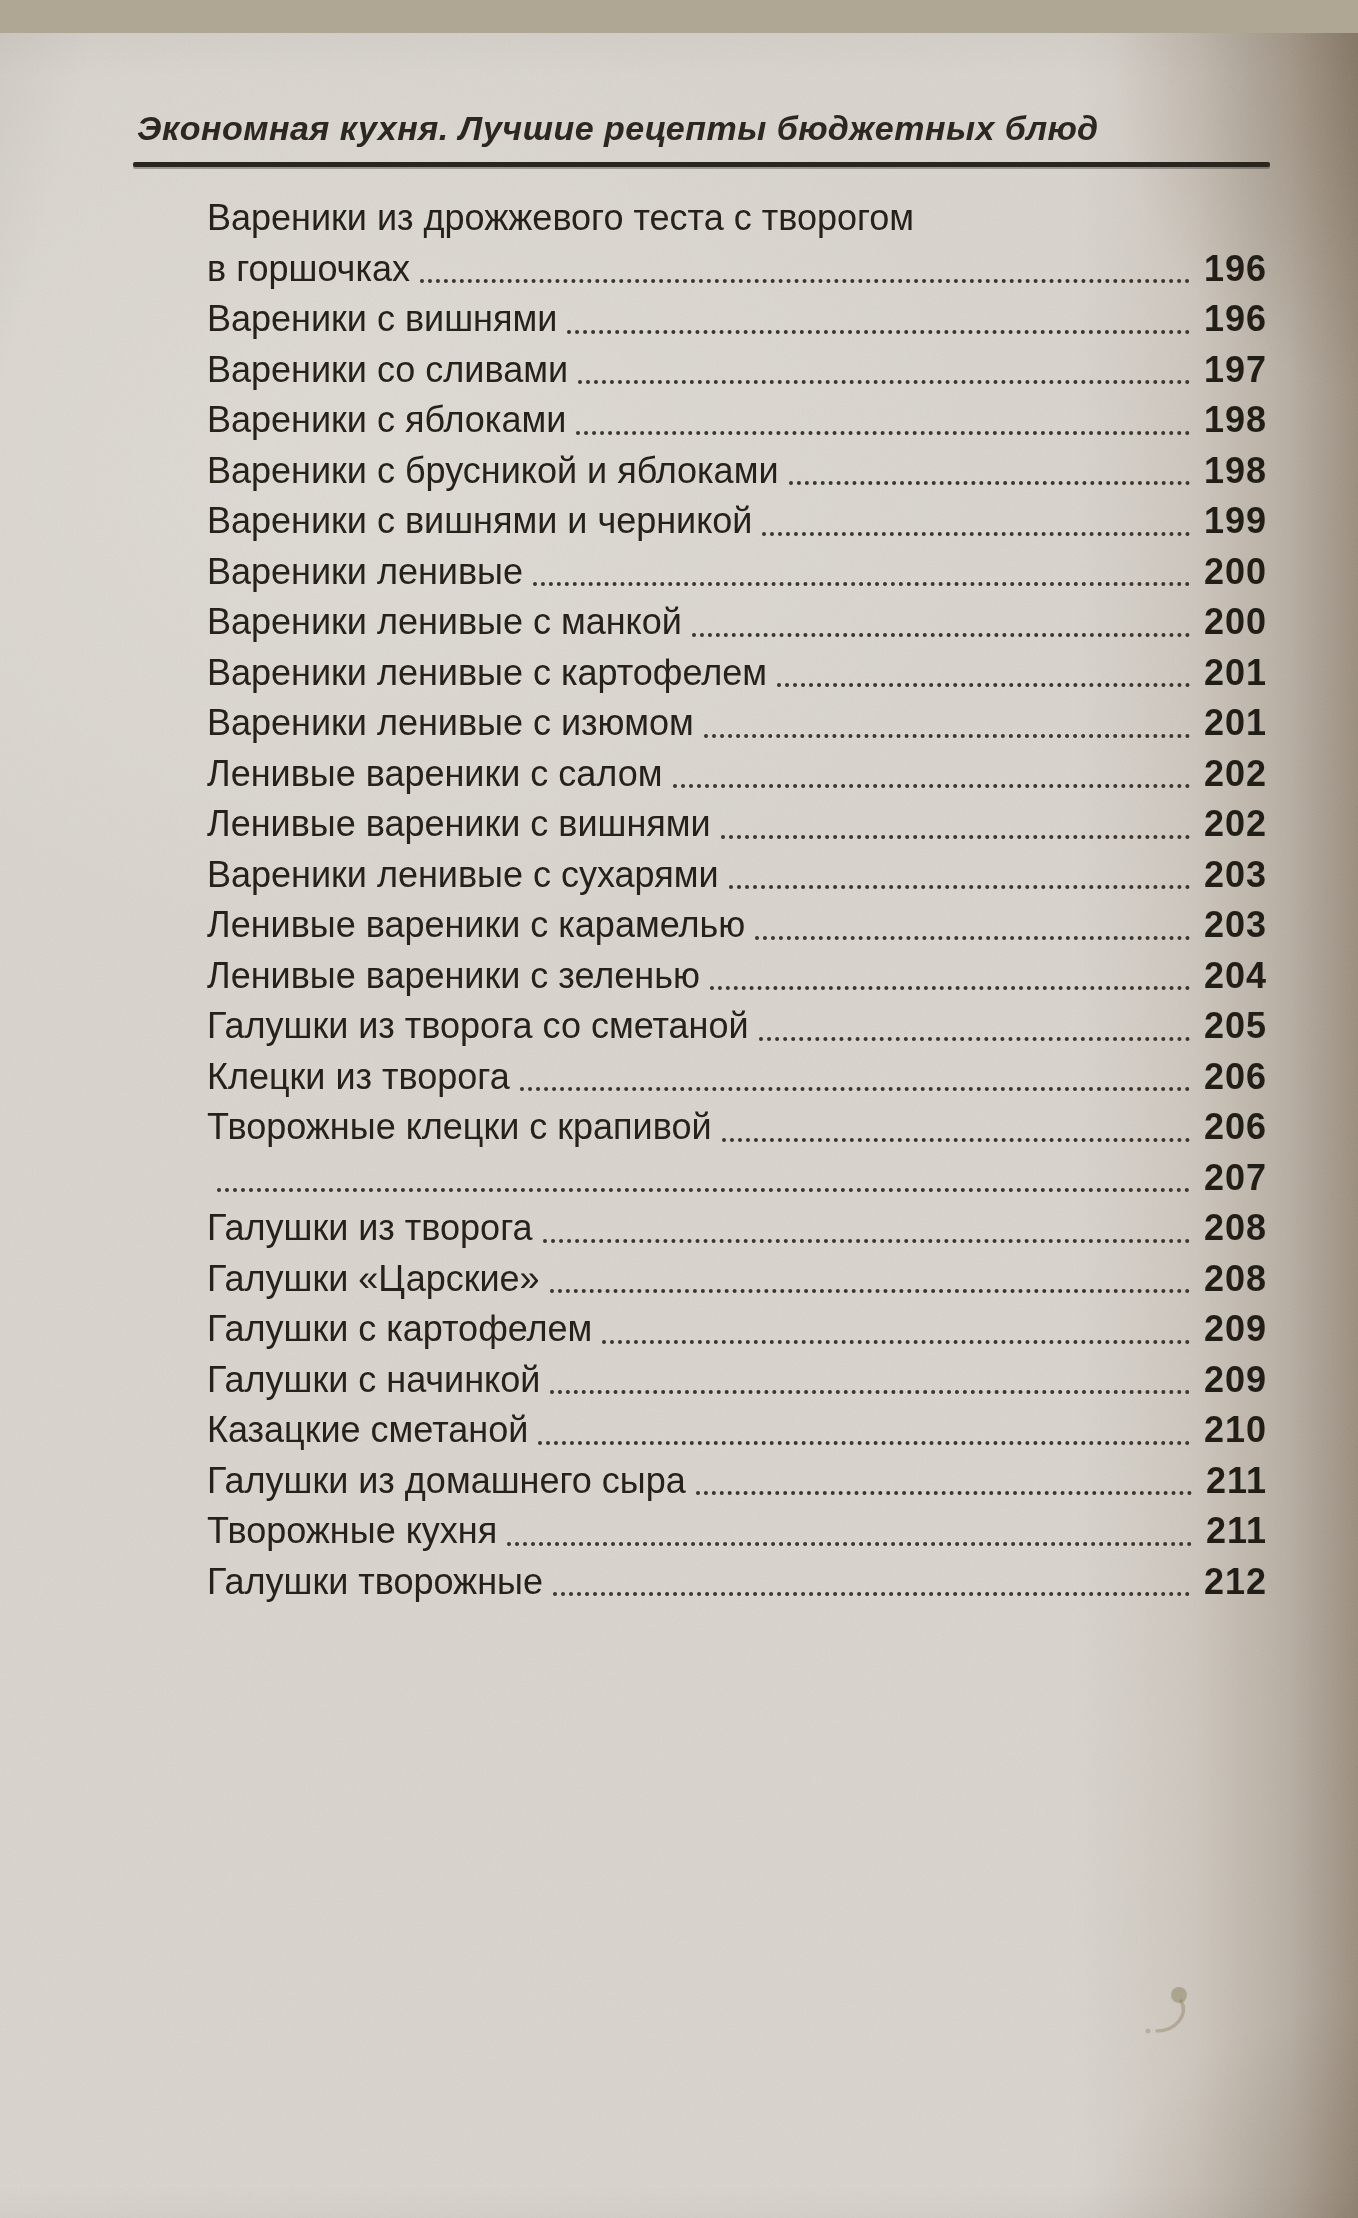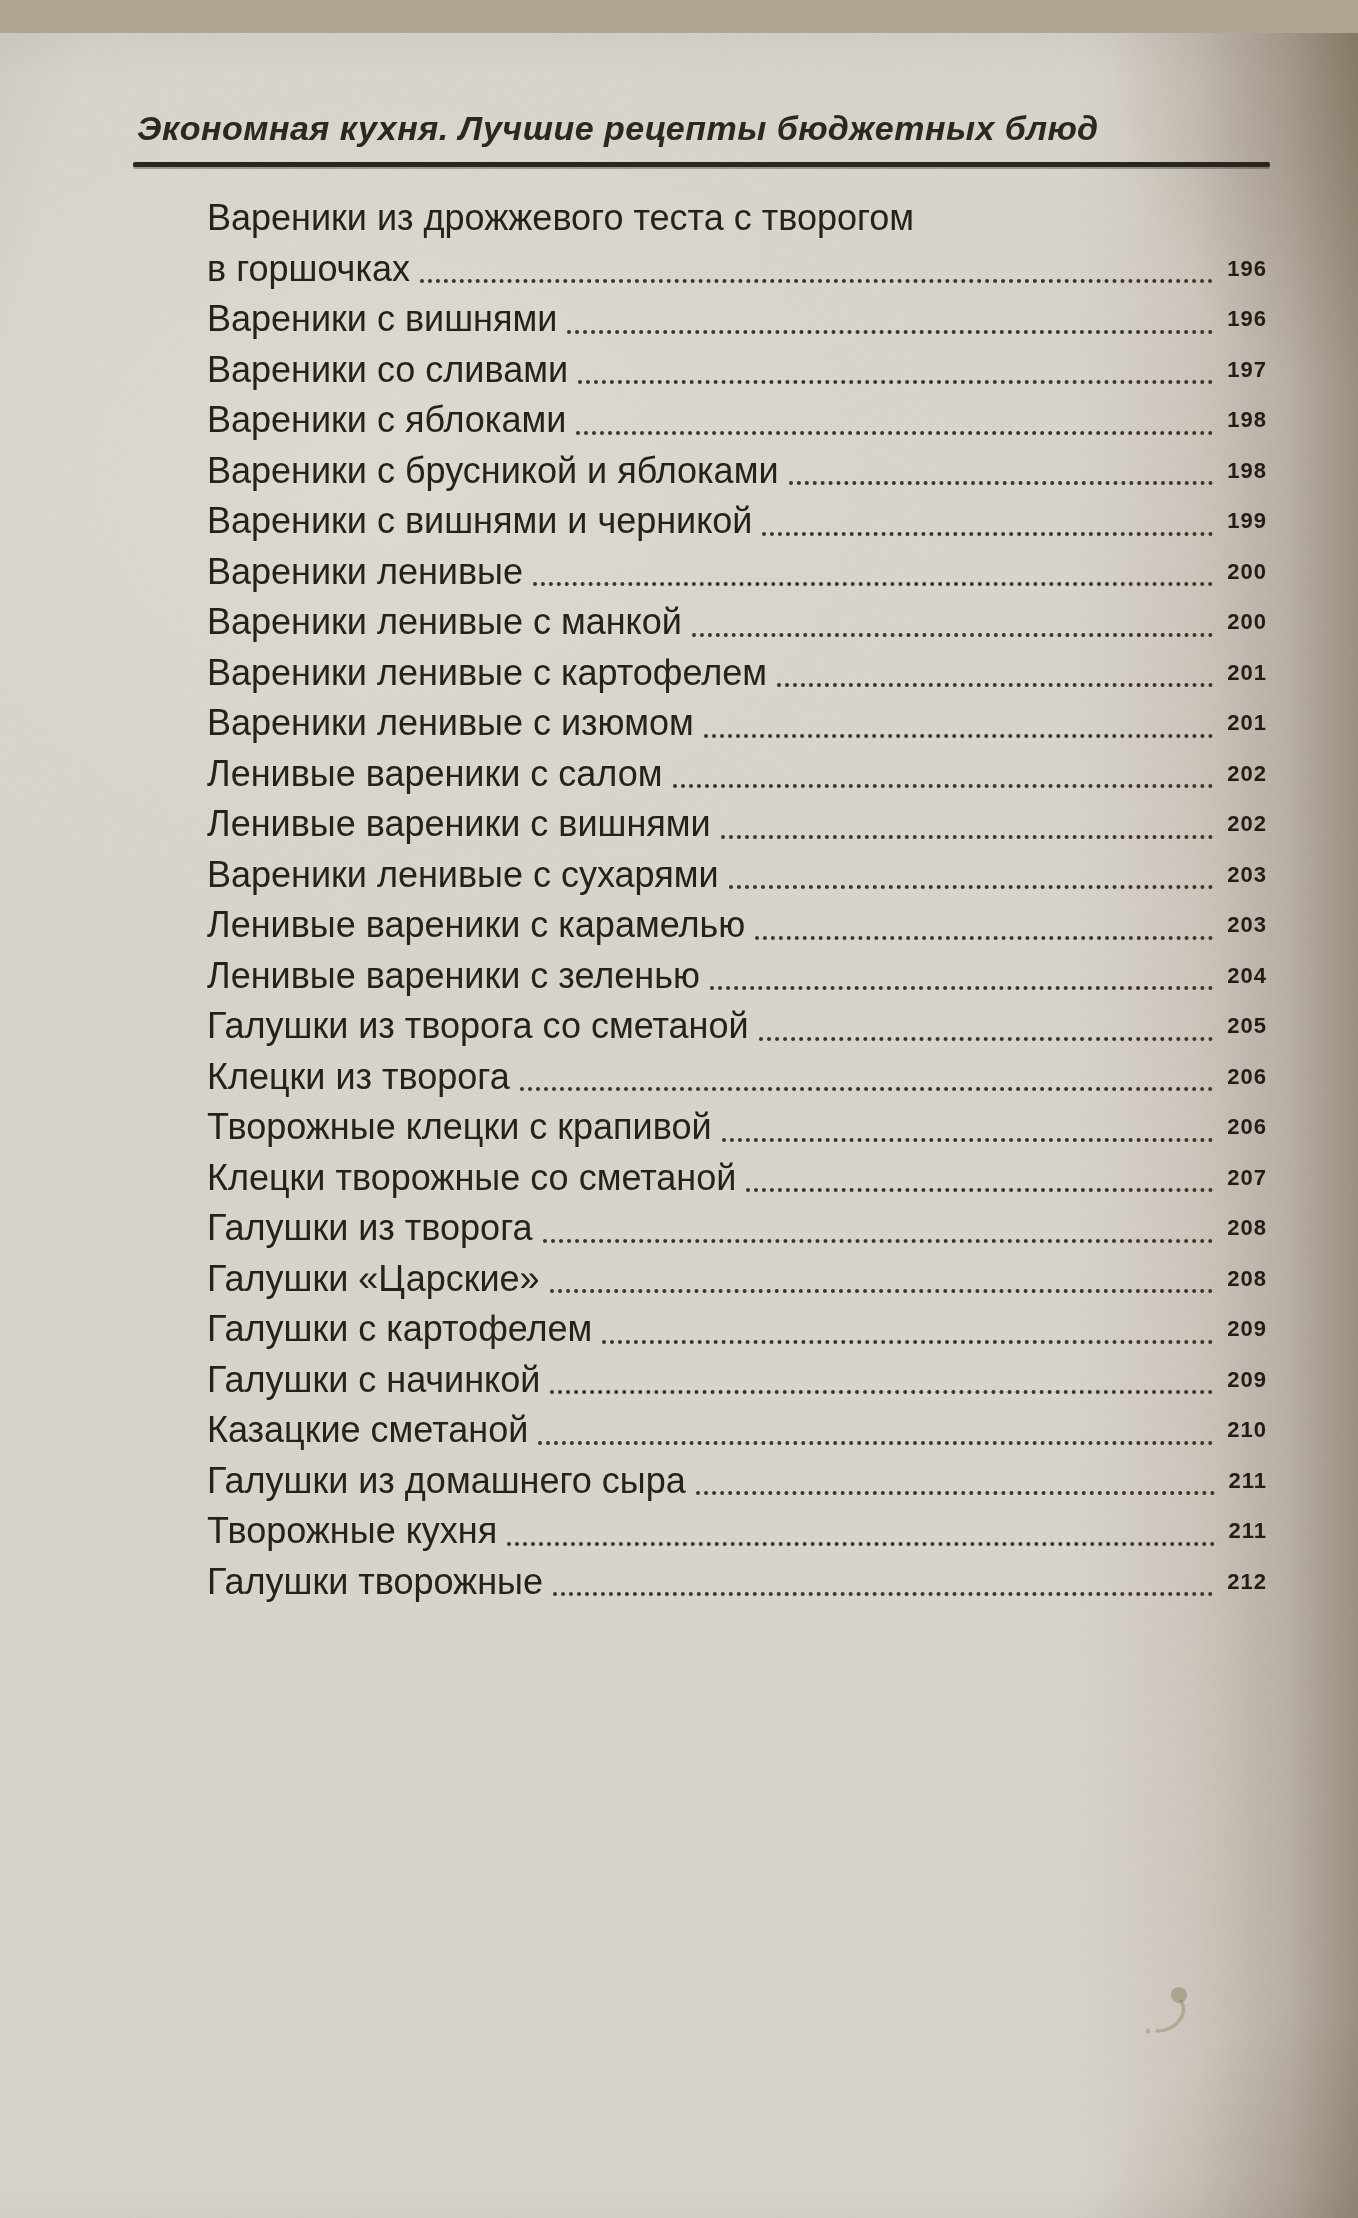--- a/index.html
+++ b/index.html
@@ -37,21 +37,21 @@
   .toc-pre{line-height:50.5px;white-space:nowrap;}
   .toc-pre:empty{display:none;}
   .toc-line{display:flex;align-items:flex-end;line-height:50.5px;}
   .toc-title{white-space:nowrap;flex:0 0 auto;}
   .toc-leader{
     flex:1 1 auto;height:0;
     border-bottom:4px dotted #3b352c;
     margin:0 14px 11px 10px;
     min-width:20px;
   }
-  .toc-page{flex:0 0 auto;font-weight:bold;font-size:22px;color:#211d17;letter-spacing:1px;}
+  .toc-page{flex:0 0 auto;font-weight:bold;font-size:36px;color:#211d17;letter-spacing:1px;}
   .smudge{position:absolute;left:1135px;top:1928px;pointer-events:none;}
 </style>
 </head>
 <body>
 
 <div class="page">
 
   <svg class="noise" width="1358" height="2218" aria-hidden="true">
     <filter id="paperNoise">
       <feTurbulence type="fractalNoise" baseFrequency="0.8" numOctaves="2" stitchTiles="stitch"></feTurbulence>
@@ -223,21 +223,20 @@
         <div class="toc-line">
           <span class="toc-title">Творожные клецки с крапивой</span>
           <span class="toc-leader"></span>
           <span class="toc-page">206</span>
         </div>
       </div>
 
       <div class="toc-row">
 
         <div class="toc-line">
-          <span class="toc-title">Клецки творожные со сметаной</span>
           <span class="toc-leader"></span>
           <span class="toc-page">207</span>
         </div>
       </div>
 
       <div class="toc-row">
 
         <div class="toc-line">
           <span class="toc-title">Галушки из творога</span>
           <span class="toc-leader"></span>

